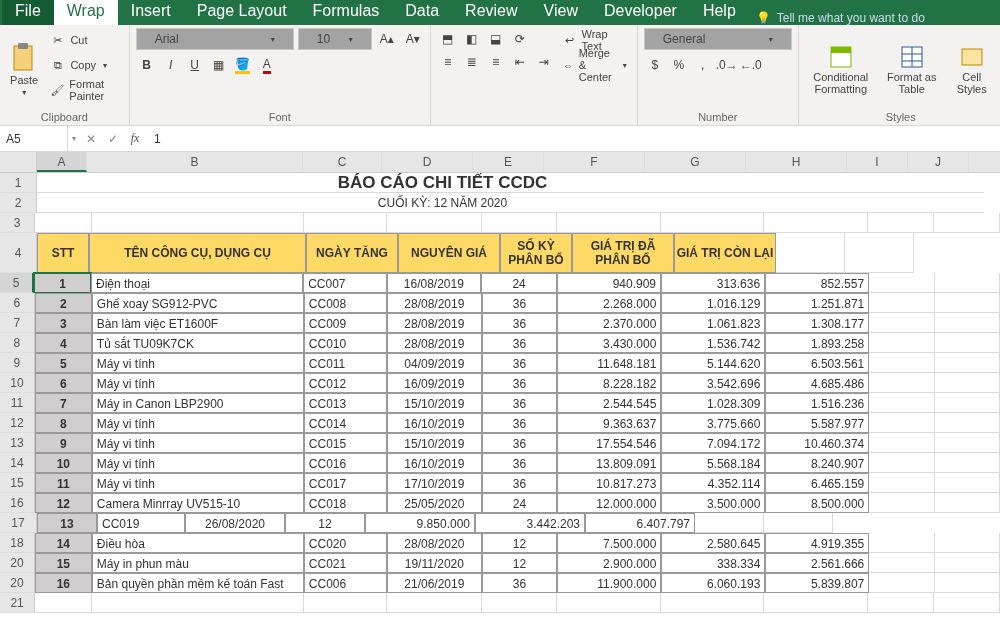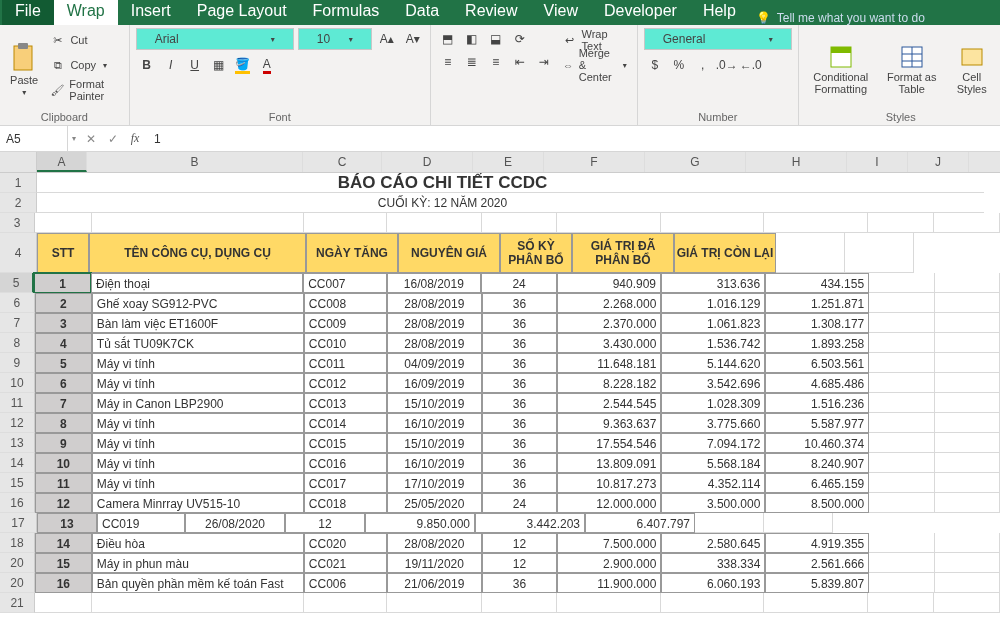--- a/index.html
+++ b/index.html
@@ -9,21 +9,21 @@
 .tab.active{background:#fff;color:#217346}
 .tellme{display:flex;align-items:center;color:#cde;gap:5px;margin-left:8px}
 .ribbon{background:#f3f2f1;border-bottom:1px solid #d6d6d6;height:100px;display:flex}
 .group{border-right:1px solid #d6d6d6;padding:3px 6px 0 6px;display:flex;flex-direction:column;justify-content:space-between}
 .group-body{display:flex;gap:4px;flex:1}
 .group-label{text-align:center;font-size:11px;color:#666;padding-bottom:2px}
 .bigbtn{display:flex;flex-direction:column;align-items:center;justify-content:center;width:48px;color:#444;font-size:11px;cursor:pointer;gap:2px}
 .col{display:flex;flex-direction:column;gap:1px}
 .smallbtn{display:flex;align-items:center;gap:5px;font-size:11px;color:#444;padding:2px 4px;cursor:pointer;height:20px}
 .smallbtn svg, .smallbtn .glyph{width:15px;text-align:center}
-.sel{border:1px solid #c7c7c7;background:#5eead4;height:20px;display:flex;align-items:center;padding:0 18px;font-size:12px;color:#444}
+.sel{border:1px solid #c7c7c7;background:#a3a3a3;height:20px;display:flex;align-items:center;padding:0 18px;font-size:12px;color:#444}
 .inlinebtns{display:flex;gap:2px}
 .iconbtn{width:22px;height:22px;display:flex;align-items:center;justify-content:center;color:#444;cursor:pointer}
 .formula-bar{display:flex;align-items:center;border-bottom:1px solid #d6d6d6;height:25px;background:#fff}
 .namebox{width:55px;border-right:1px solid #d6d6d6;padding:0 6px;height:100%;display:flex;align-items:center;font-size:12px}
 .fb-btn{width:22px;text-align:center;color:#888;cursor:pointer}
 .fx{font-style:italic;font-family:serif;color:#555}
 .fb-input{flex:1;padding:0 8px;font-size:12px}
 .sheet-wrap{position:relative;height:468px;overflow:hidden}
 
 .colhead{display:flex;background:#e6e6e6;font-size:12px;color:#555;height:20px;border-bottom:1px solid #ccc}
@@ -319,21 +319,21 @@
       </div>
       <div class="gr">
         <div class="rowhead selR">5</div>
   <div class="cell datatd greycell bold center activecell" style="width:50px">1</div>
   <div class="cell datatd" style="width:215px">Điện thoại</div>
   <div class="cell datatd" style="width:78px">CC007</div>
   <div class="cell datatd center" style="width:90px">16/08/2019</div>
   <div class="cell datatd center" style="width:70px">24</div>
   <div class="cell datatd right" style="width:100px">940.909</div>
   <div class="cell datatd right" style="width:100px">313.636</div>
-  <div class="cell datatd right" style="width:100px">434.155</div>
+  <div class="cell datatd right" style="width:100px">852.557</div>
   <div class="cell" style="width:60px"></div>
         <div class="cell" style="width:60px"></div>
       </div>
       <div class="gr">
         <div class="rowhead">6</div>
   <div class="cell datatd greycell bold center" style="width:50px">2</div>
   <div class="cell datatd" style="width:215px">Ghế xoay SG912-PVC</div>
   <div class="cell datatd" style="width:78px">CC008</div>
   <div class="cell datatd center" style="width:90px">28/08/2019</div>
   <div class="cell datatd center" style="width:70px">36</div>

